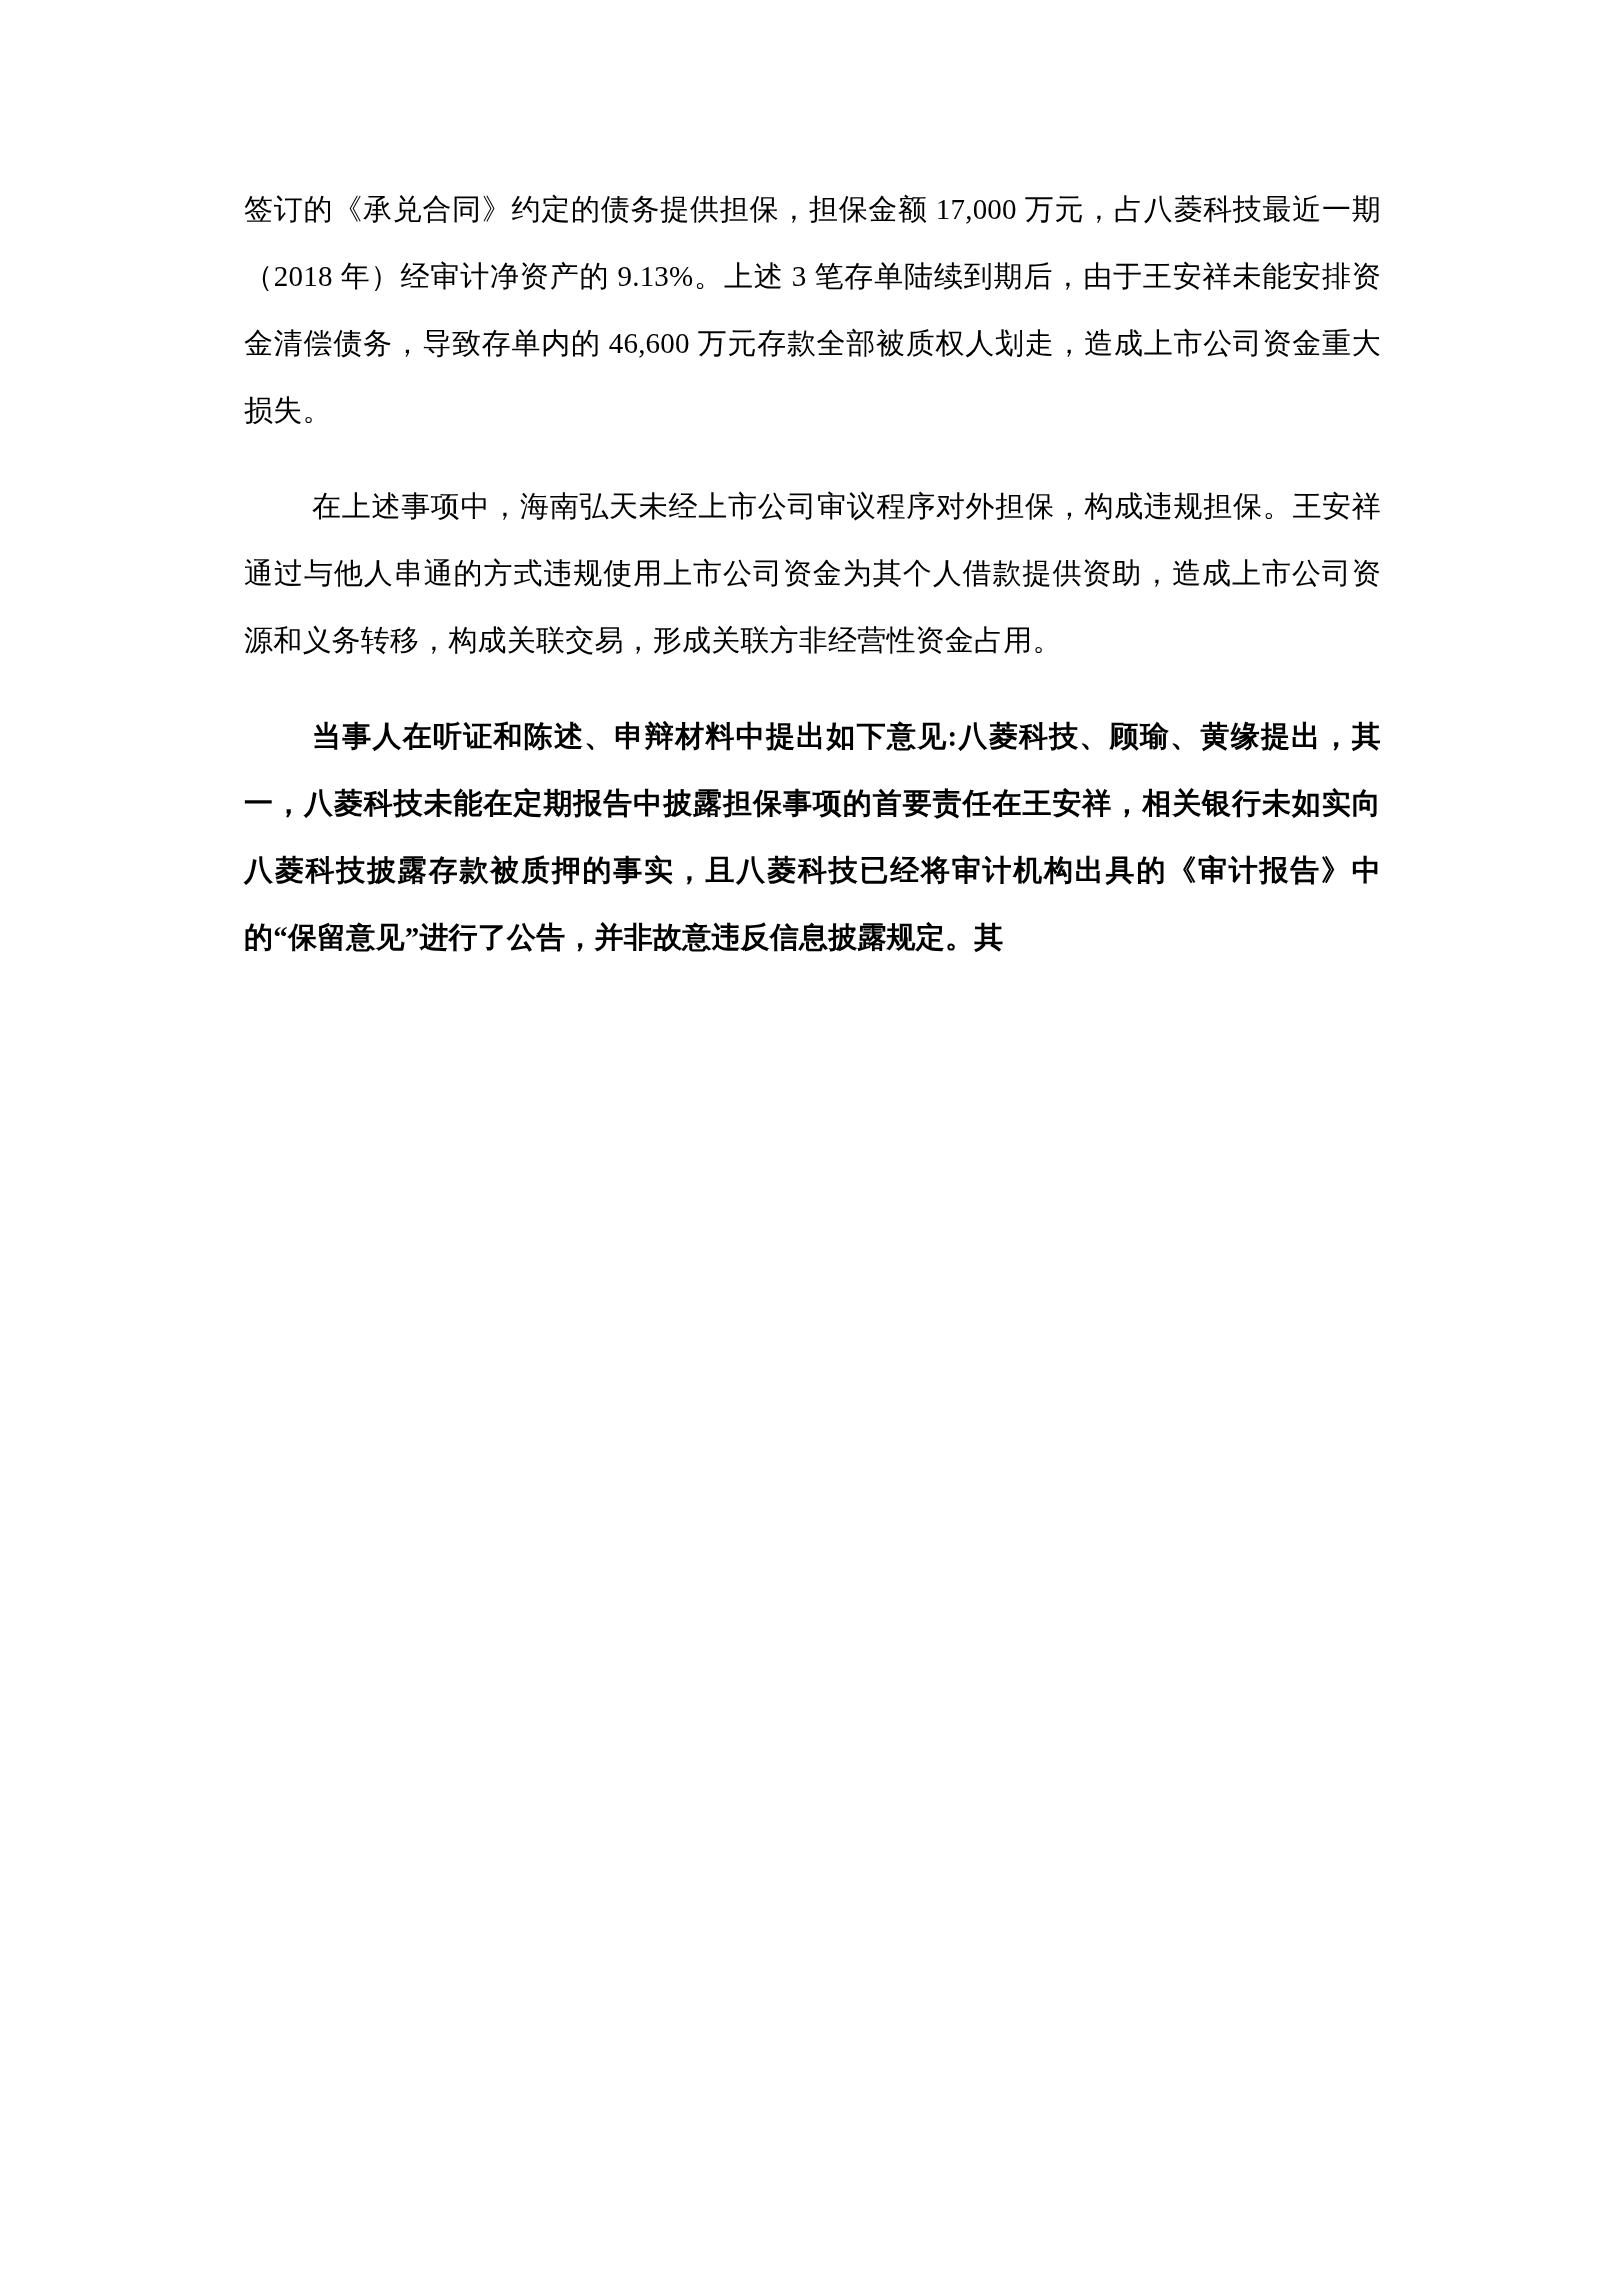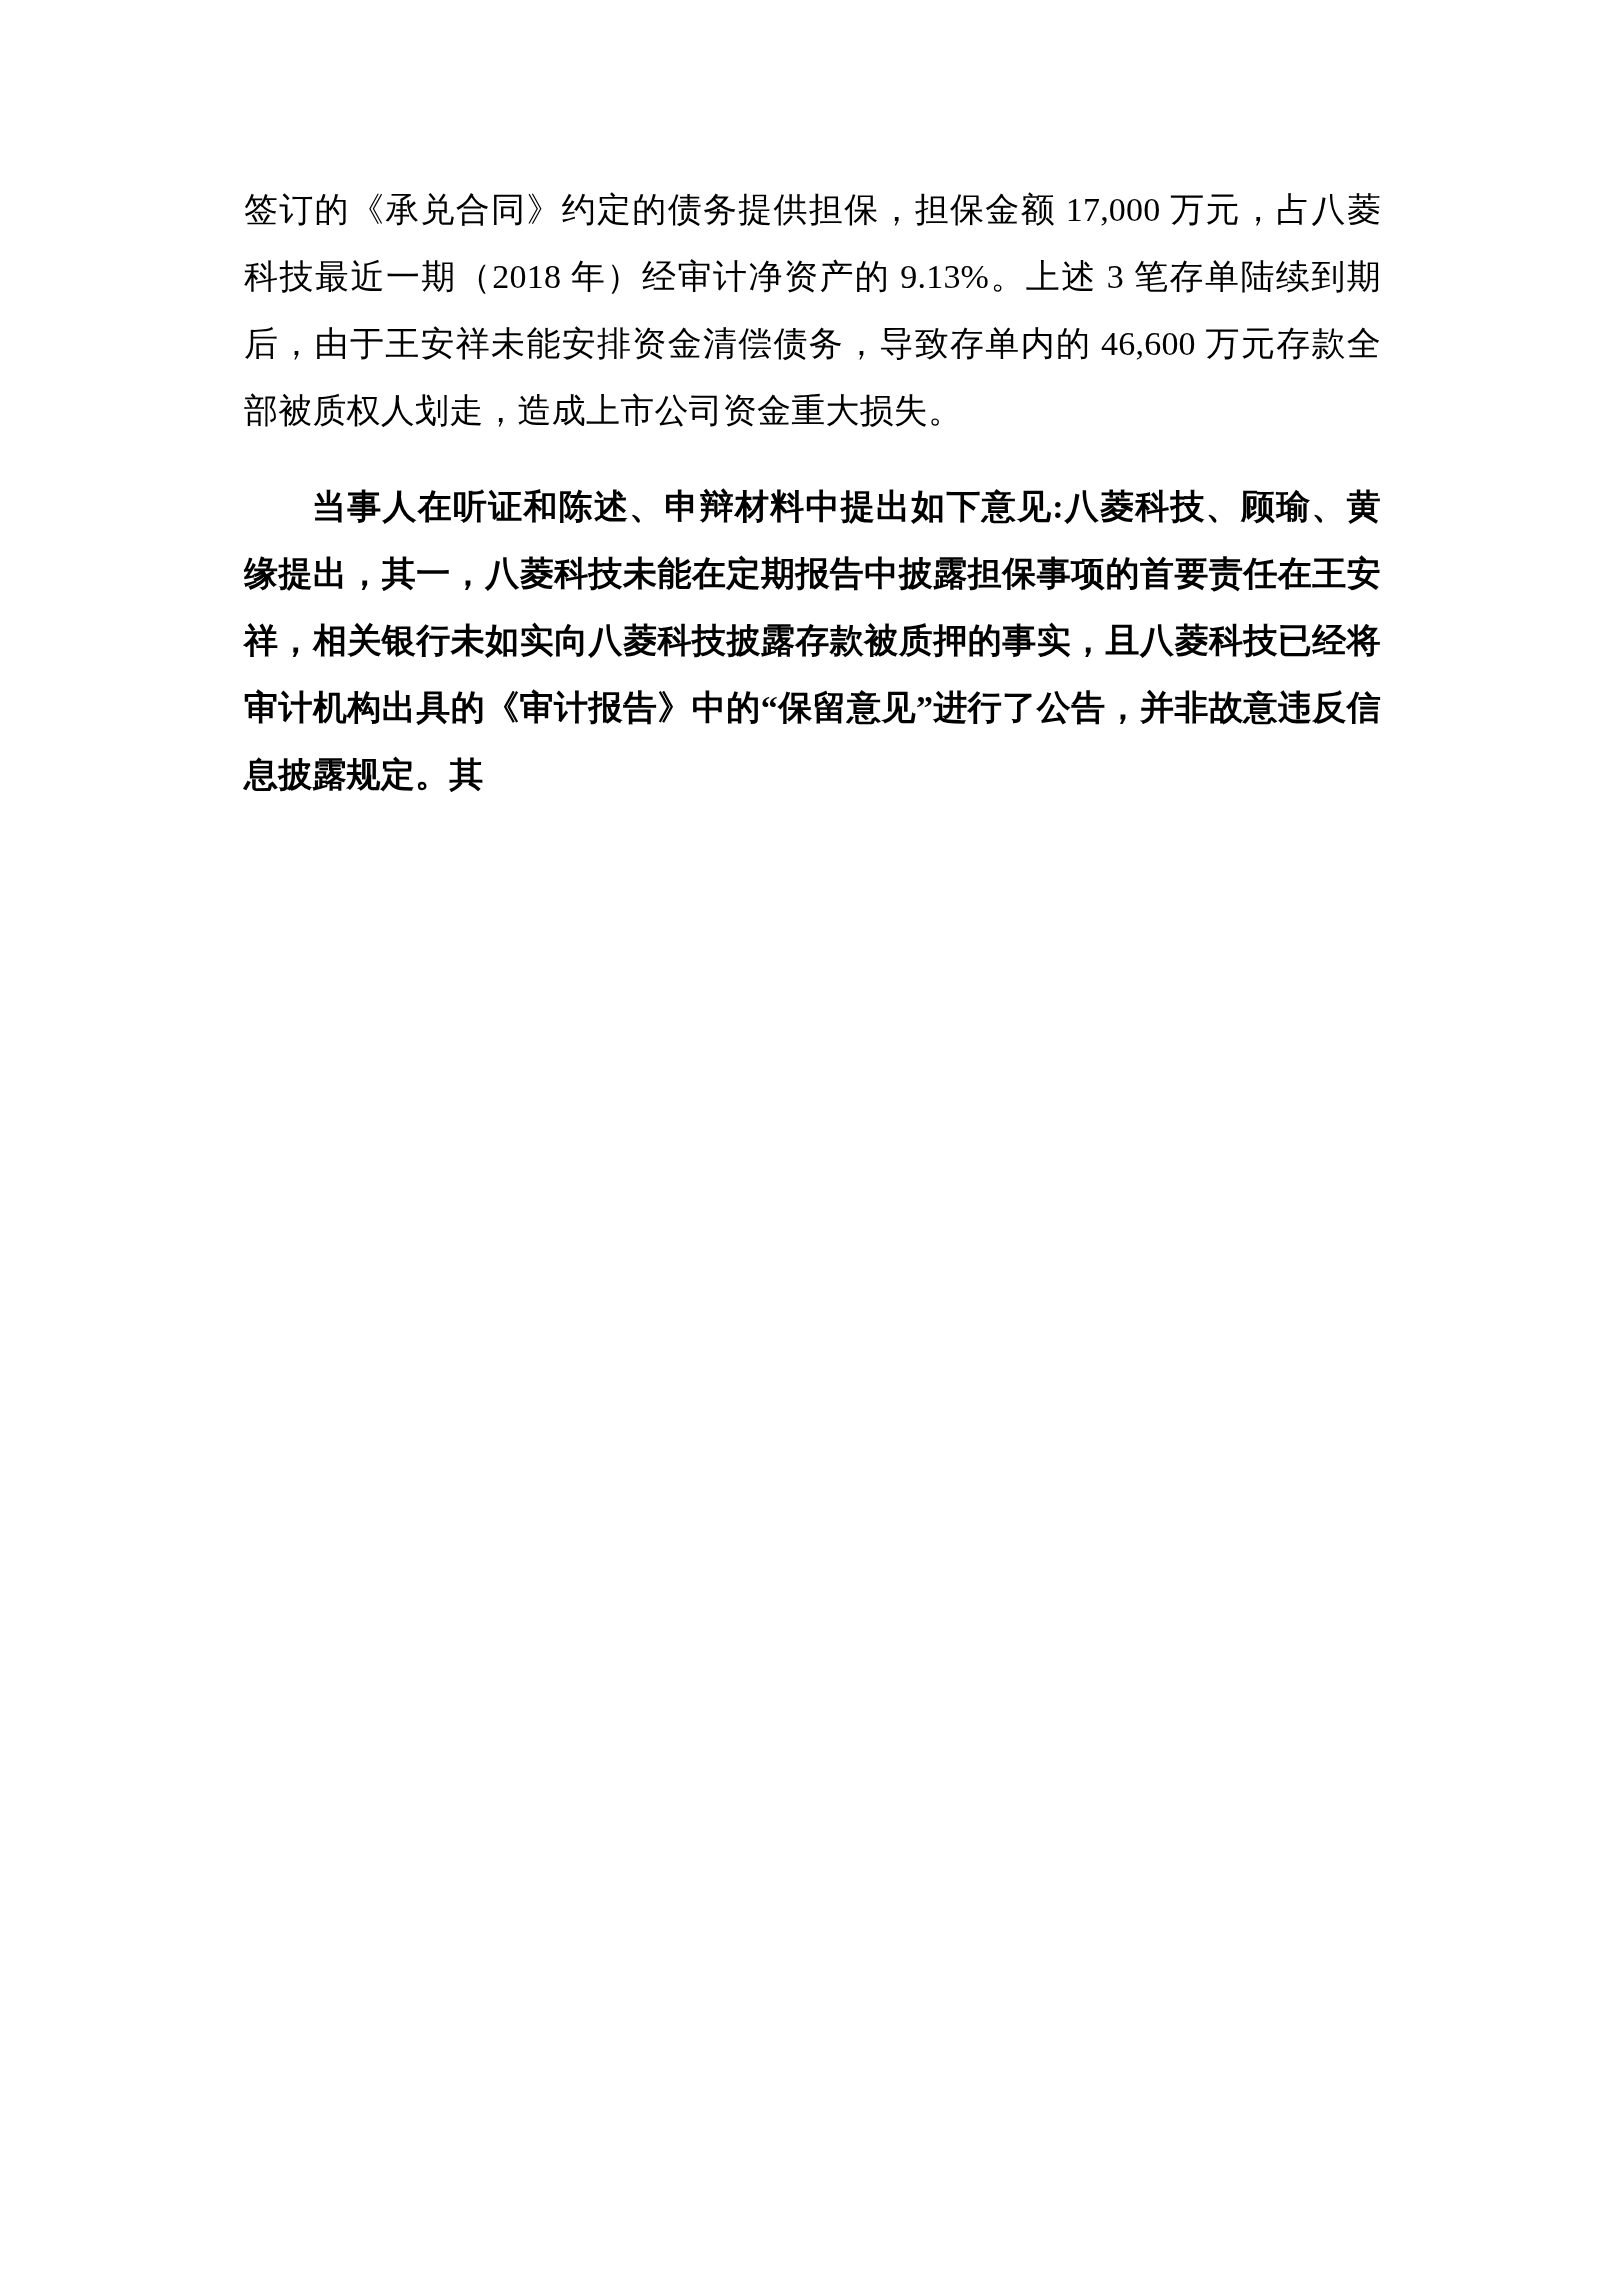--- a/index.html
+++ b/index.html
@@ -17,21 +17,21 @@
   }
   .text-column {
     position: absolute;
     left: 244px;
     top: 176px;
     width: 1137px;
   }
   .para {
     margin: 0 0 29px 0;
     font-family: "Liberation Serif", "DejaVu Serif", serif;
-    font-size: 34px;
+    font-size: 29px;
     line-height: 67px;
     color: #000000;
     text-align: justify;
     text-justify: inter-ideograph;
     text-indent: 0;
     word-break: break-all;
     letter-spacing: 0.2px;
   }
   .para.indent {
     text-indent: 68px;
@@ -40,16 +40,17 @@
     margin-bottom: 0;
     font-weight: bold;
   }
 </style>
 </head>
 <body>
 
 <div class="page">
   <div class="text-column">
     <p class="para">签订的《承兑合同》约定的债务提供担保，担保金额 17,000 万元，占八菱科技最近一期（2018 年）经审计净资产的 9.13%。上述 3 笔存单陆续到期后，由于王安祥未能安排资金清偿债务，导致存单内的 46,600 万元存款全部被质权人划走，造成上市公司资金重大损失。</p>
+    <p class="para indent">在上述事项中，海南弘天未经上市公司审议程序对外担保，构成违规担保。王安祥通过与他人串通的方式违规使用上市公司资金为其个人借款提供资助，造成上市公司资源和义务转移，构成关联交易，形成关联方非经营性资金占用。</p>
     <p class="para indent">当事人在听证和陈述、申辩材料中提出如下意见:八菱科技、顾瑜、黄缘提出，其一，八菱科技未能在定期报告中披露担保事项的首要责任在王安祥，相关银行未如实向八菱科技披露存款被质押的事实，且八菱科技已经将审计机构出具的《审计报告》中的“保留意见”进行了公告，并非故意违反信息披露规定。其</p>
   </div>
 </div>
 
 
 </body></html>

